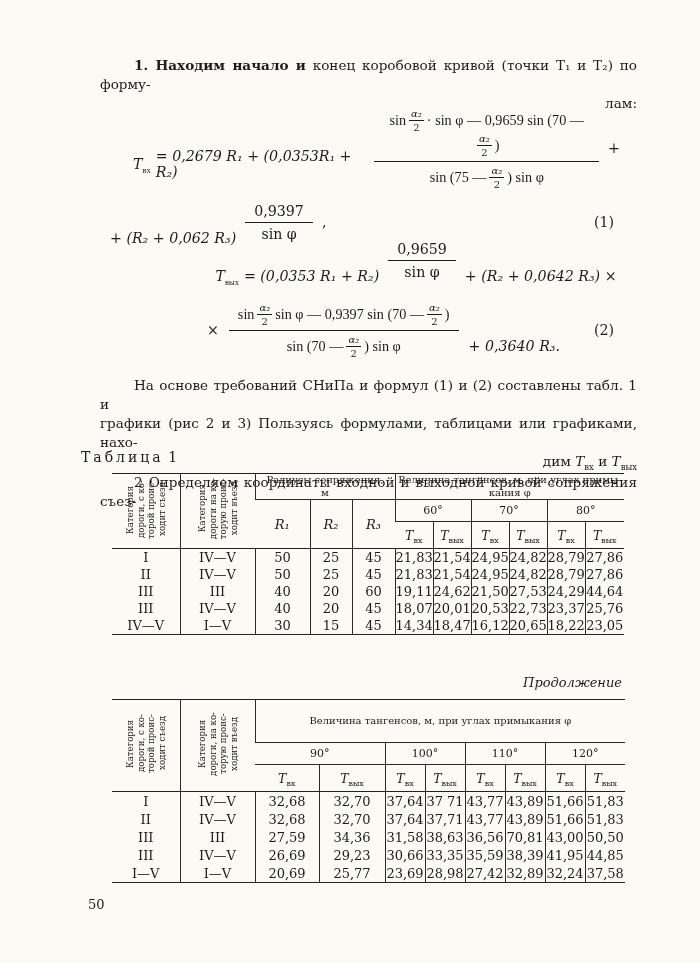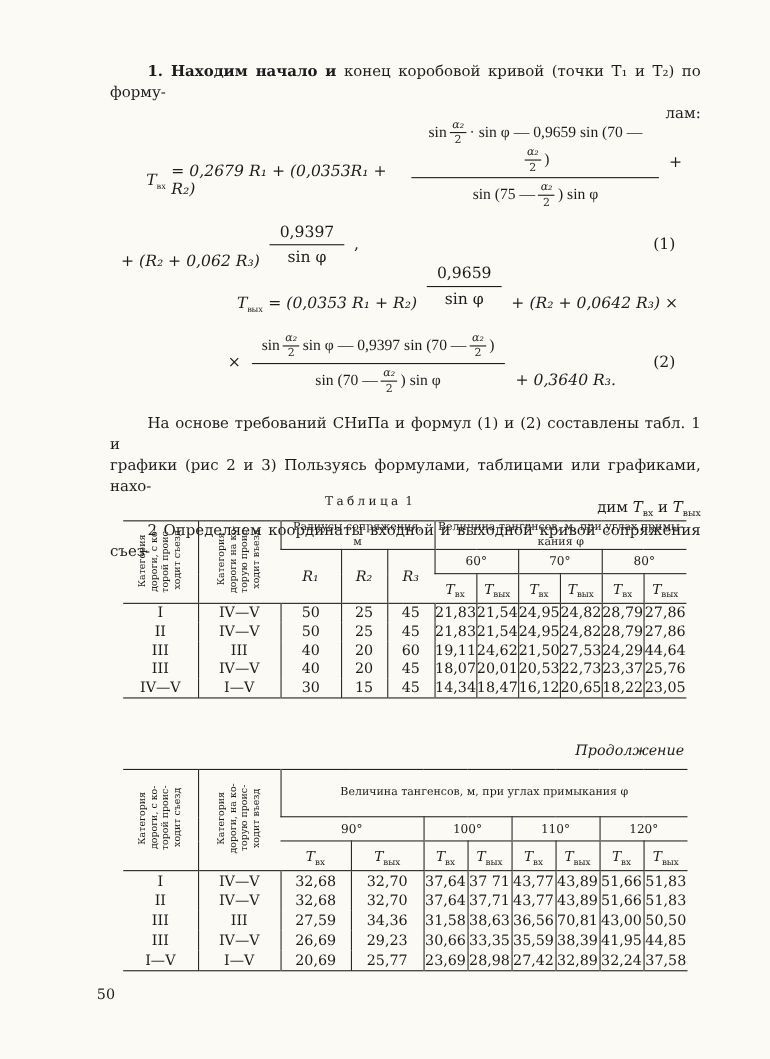--- a/index.html
+++ b/index.html
@@ -30,21 +30,21 @@
   .eq2b { min-height:88px; justify-content:center; padding-left:60px; gap:6px; margin-top:2px; }
   .plus-end { margin-left:auto; margin-right:2px; }
   .eqnum { position:absolute; right:8px; top:50%; transform:translateY(-50%); font-style:normal; }
   .frac { display:inline-block; vertical-align:middle; text-align:center; margin:0 4px; }
   .frac > .fn { display:block; border-bottom:1px solid #1c1c1c; padding:2px 9px 3px; }
   .frac > .fd { display:block; padding:3px 9px 1px; }
   .mfrac { display:inline-block; vertical-align:middle; text-align:center; font-size:10px; line-height:1.1; margin:0 3px; }
   .mfrac > .fn { display:block; border-bottom:1px solid #1c1c1c; padding:0 2px 1px; font-style:italic; }
   .mfrac > .fd { display:block; padding-top:1px; font-style:normal; }
   
-  .cap { position:absolute; left:67px; width:537px; text-align:center; font-size:11px; }
+  .cap { position:absolute; left:81px; width:537px; text-align:left; font-size:14px; }
   .cap .sp { letter-spacing:3px; }
   .cont { position:absolute; left:85px; width:537px; text-align:right; font-size:13px; font-style:italic; }
   .pnum { position:absolute; left:88px; top:897px; font-size:13px; }
   
   table.tbl { position:absolute; left:112px; width:510px; border-collapse:collapse; table-layout:fixed;
               border-top:1.6px solid #222; border-bottom:1.2px solid #222; }
   .tbl th, .tbl td { border-left:1px solid #2a2a2a; font-weight:normal; text-align:center; vertical-align:middle; padding:0; }
   .tbl tr > *:first-child { border-left:none; }
   .gh { font-size:10px; line-height:12.5px; border-bottom:1px solid #2a2a2a; padding:3px 2px; }
   .ang { font-size:11px; border-bottom:1px solid #2a2a2a; height:21px; }

